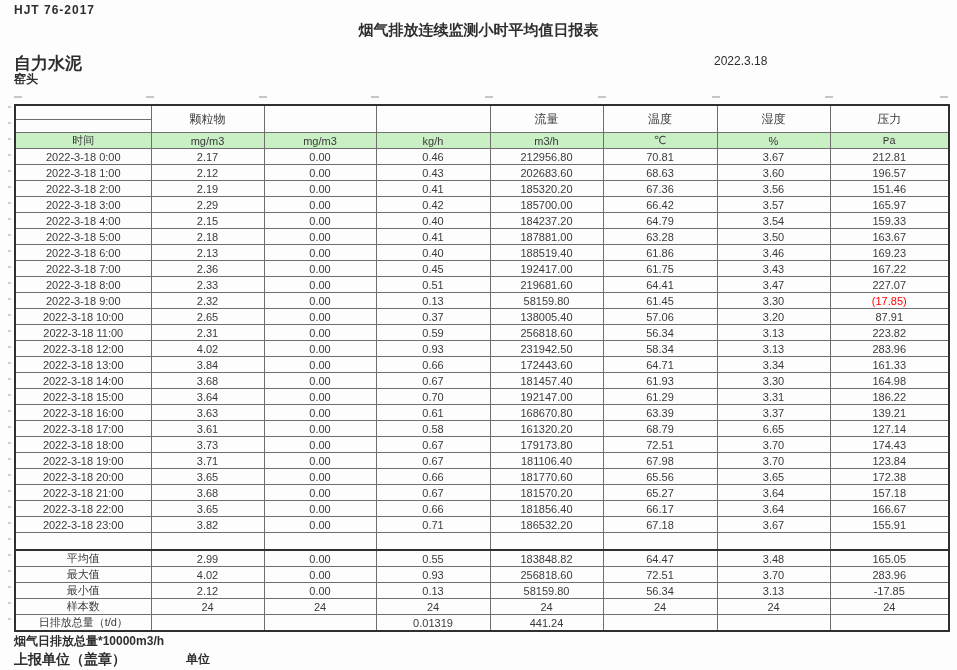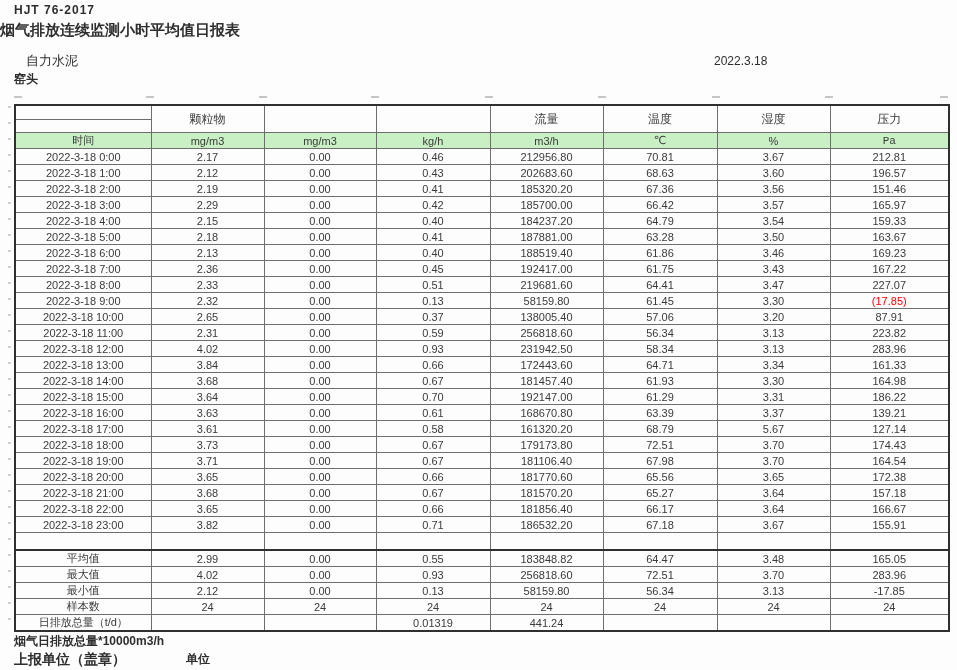--- a/index.html
+++ b/index.html
@@ -1,21 +1,21 @@
 <!DOCTYPE html>
 <html><head>
 <meta charset="utf-8">
 <style>
   html,body { margin:0; padding:0; background:#ffffff; }
   body { width:957px; height:670px; font-family:"Liberation Sans","DejaVu Sans",sans-serif; color:#2e2e2e; }
   .canvas { position:relative; width:957px; height:670px; background:#fdfdfd; overflow:hidden; }
 
   .doc-code { position:absolute; left:14px; top:3px; font-size:12px; font-weight:bold; letter-spacing:1px; }
-  .title    { position:absolute; left:0; top:21px; width:957px; font-size:15px; font-weight:bold; }
-  .company  { position:absolute; left:14px; top:52px; font-size:13px; font-weight:normal;margin-left:12px; }
+  .title    { position:absolute; left:0; top:21px; width:957px; text-align:center; font-size:15px; font-weight:bold; }
+  .company  { position:absolute; left:14px; top:52px; font-size:17px; font-weight:bold; }
   .report-date { position:absolute; left:714px; top:54px; font-size:12px; }
   .station  { position:absolute; left:14px; top:71px; font-size:12px; font-weight:bold; }
 
   
   .row-ticks { position:absolute; left:8px; top:106px; width:3px; height:524px;
                background:repeating-linear-gradient(to bottom,#cfcfcf 0 2px,transparent 2px 16px); }
   .col-ticks { position:absolute; left:14px; top:96px; width:934px; height:3px; }
   .col-ticks span { position:absolute; top:0; width:8px; height:2px; background:#c6c6c6; }
 
   table.report { position:absolute; left:14px; top:104px; width:934px;
@@ -267,42 +267,42 @@
           <td>3.37</td>
           <td>139.21</td>
         </tr>
         <tr>
           <td>2022-3-18 17:00</td>
           <td>3.61</td>
           <td>0.00</td>
           <td>0.58</td>
           <td>161320.20</td>
           <td>68.79</td>
-          <td>5.67</td>
+          <td>6.65</td>
           <td>127.14</td>
         </tr>
         <tr>
           <td>2022-3-18 18:00</td>
           <td>3.73</td>
           <td>0.00</td>
           <td>0.67</td>
           <td>179173.80</td>
           <td>72.51</td>
           <td>3.70</td>
           <td>174.43</td>
         </tr>
         <tr>
           <td>2022-3-18 19:00</td>
           <td>3.71</td>
           <td>0.00</td>
           <td>0.67</td>
           <td>181106.40</td>
           <td>67.98</td>
           <td>3.70</td>
-          <td>164.54</td>
+          <td>123.84</td>
         </tr>
         <tr>
           <td>2022-3-18 20:00</td>
           <td>3.65</td>
           <td>0.00</td>
           <td>0.66</td>
           <td>181770.60</td>
           <td>65.56</td>
           <td>3.65</td>
           <td>172.38</td>

